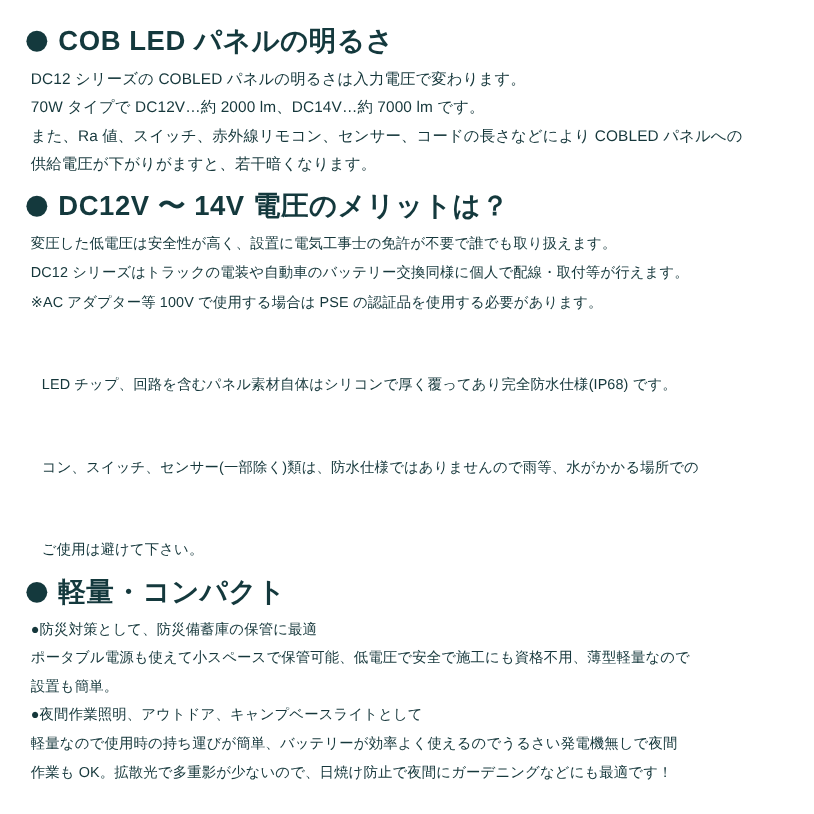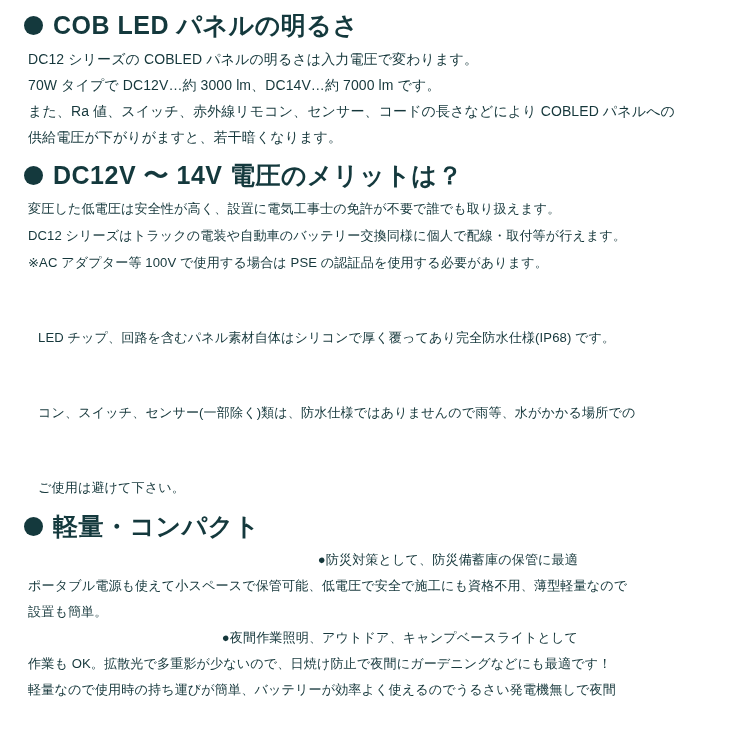--- a/index.html
+++ b/index.html
@@ -11,21 +11,21 @@
     height: 740px;
     background: #ffffff;
     font-family: "Liberation Sans", "DejaVu Sans", sans-serif;
     color: #1b3b3f;
     overflow: hidden;
   }
   .page {
     width: 598px;
     height: 740px;
     box-sizing: border-box;
-    padding: 8px 14px 0 14px;
+    padding: 20px 14px 0 14px;
     position: relative;
   }
   .section {
     margin-bottom: 6px;
   }
   .heading {
     display: flex;
     align-items: center;
     gap: 10px;
     margin: 4px 0 6px 10px;
@@ -51,22 +51,21 @@
     margin-right: 6px;
   }
   .line {
     font-size: 13.3px;
     line-height: 26px;
     color: #15373b;
     white-space: nowrap;
     letter-spacing: 0.1px;
   }
   .line.indent {
-    margin-left: 24px;
-    text-align: right;
+    margin-left: 0;
   }
   .sec-1 .line { font-size: 14px; }
   .sec-2 .line { font-size: 13.1px; line-height: 27px; }
   .sec-3 .line { font-size: 13.1px; line-height: 27px; margin-left: 10px; margin-top: 48px; }
   .sec-4 .line { font-size: 13.1px; line-height: 26px; }
   .sec-1 { margin-top: 2px; }
   .sec-2 { margin-top: 12px; }
   .sec-3 { margin-top: 14px; }
   .sec-4 { margin-top: 12px; }
 </style>
@@ -75,21 +74,21 @@
 
 <div class="page">
 
   <div class="section sec-1">
     <div class="heading">
       <span class="bullet"></span>
       <span class="heading-text">COB LED パネルの明るさ</span>
     </div>
     <div class="body-block">
       <div class="line">DC12 シリーズの COBLED パネルの明るさは入力電圧で変わります。</div>
-      <div class="line">70W タイプで DC12V…約 3000 lm、DC14V…約 7000 lm です。</div>
+      <div class="line">70W タイプで DC12V…約 2000 lm、DC14V…約 7000 lm です。</div>
       <div class="line">また、Ra 値、スイッチ、赤外線リモコン、センサー、コードの長さなどにより COBLED パネルへの</div>
       <div class="line">供給電圧が下がりがますと、若干暗くなります。</div>
     </div>
   </div>
 
   <div class="section sec-2">
     <div class="heading">
       <span class="bullet"></span>
       <span class="heading-text">DC12V 〜 14V 電圧のメリットは？</span>
     </div>
@@ -111,18 +110,18 @@
   <div class="section sec-4">
     <div class="heading">
       <span class="bullet"></span>
       <span class="heading-text">軽量・コンパクト</span>
     </div>
     <div class="body-block">
       <div class="line indent">●防災対策として、防災備蓄庫の保管に最適</div>
       <div class="line">ポータブル電源も使えて小スペースで保管可能、低電圧で安全で施工にも資格不用、薄型軽量なので</div>
       <div class="line">設置も簡単。</div>
       <div class="line indent">●夜間作業照明、アウトドア、キャンプベースライトとして</div>
+      <div class="line">軽量なので使用時の持ち運びが簡単、バッテリーが効率よく使えるのでうるさい発電機無しで夜間</div>
       <div class="line">作業も OK。拡散光で多重影が少ないので、日焼け防止で夜間にガーデニングなどにも最適です！</div>
-      <div class="line">軽量なので使用時の持ち運びが簡単、バッテリーが効率よく使えるのでうるさい発電機無しで夜間</div>
     </div>
   </div>
 
 </div>
 
 </body></html>

